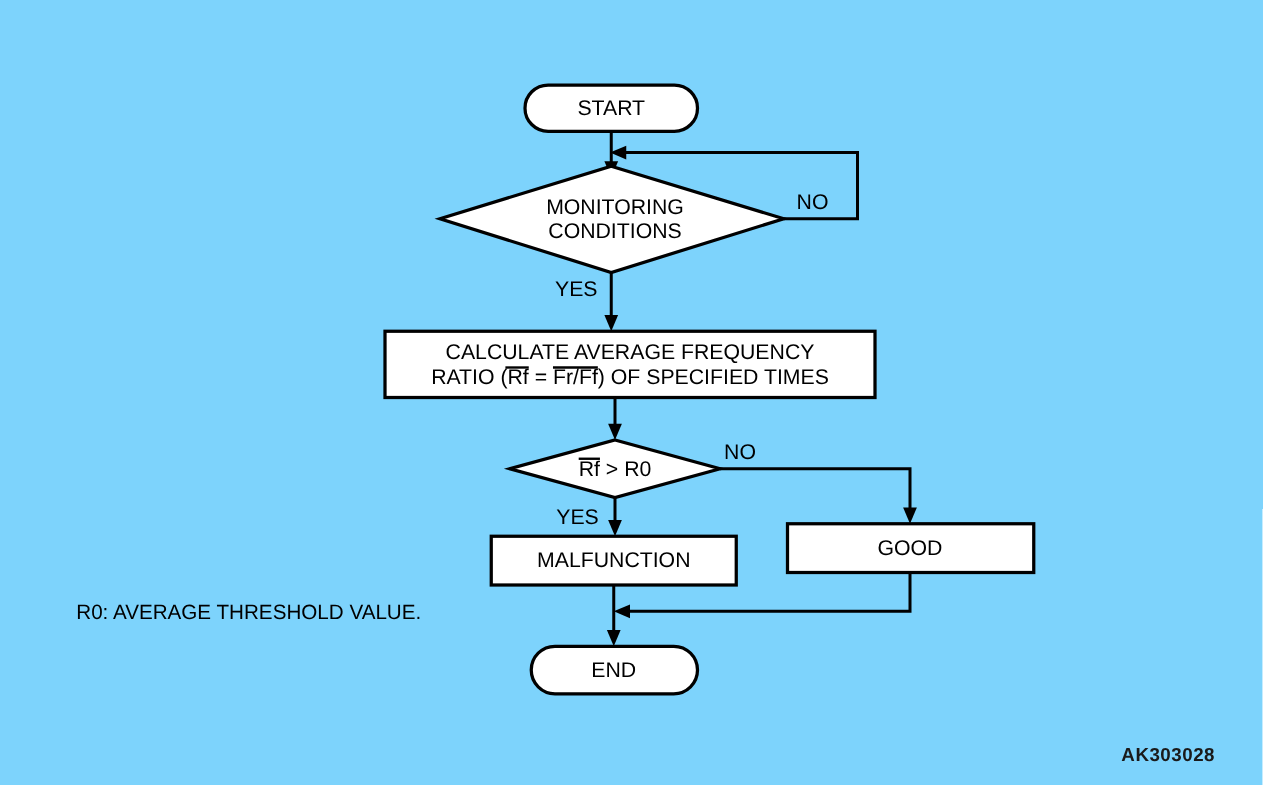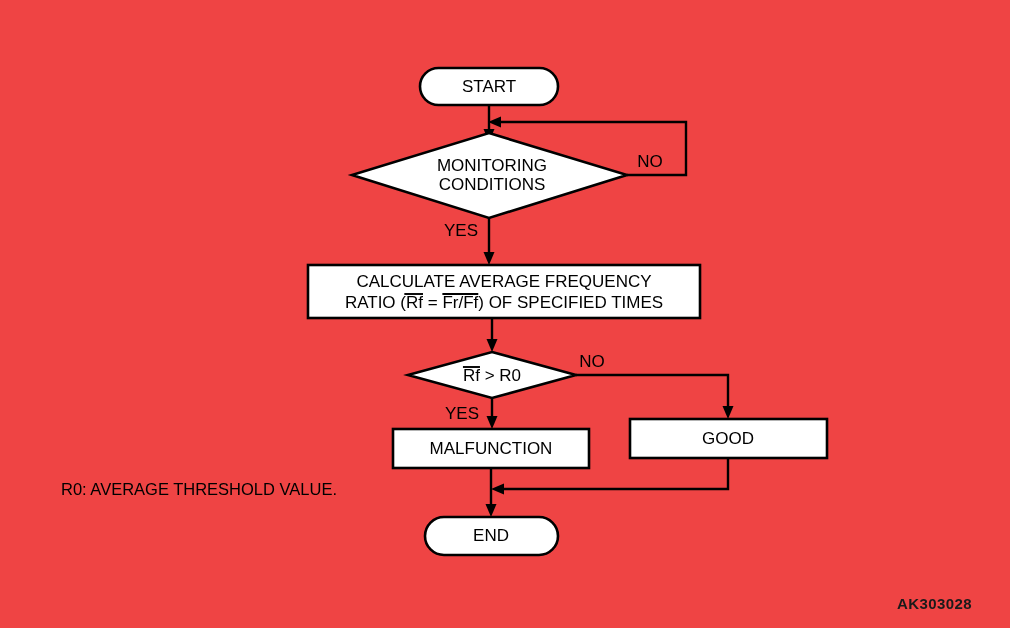--- a/index.html
+++ b/index.html
@@ -8,21 +8,21 @@
     background: #ffffff;
   }
   body {
     font-family: "Liberation Sans", sans-serif;
     -webkit-font-smoothing: antialiased;
   }
   #canvas {
     position: relative;
     width: 1010px;
     height: 628px;
-    background: #ef4444;
+    background: #7dd3fc;
     overflow: hidden;
   }
   svg.flow {
     position: absolute;
     left: 0;
     top: 0;
     width: 1010px;
     height: 628px;
   }
   .shape-stroke {

